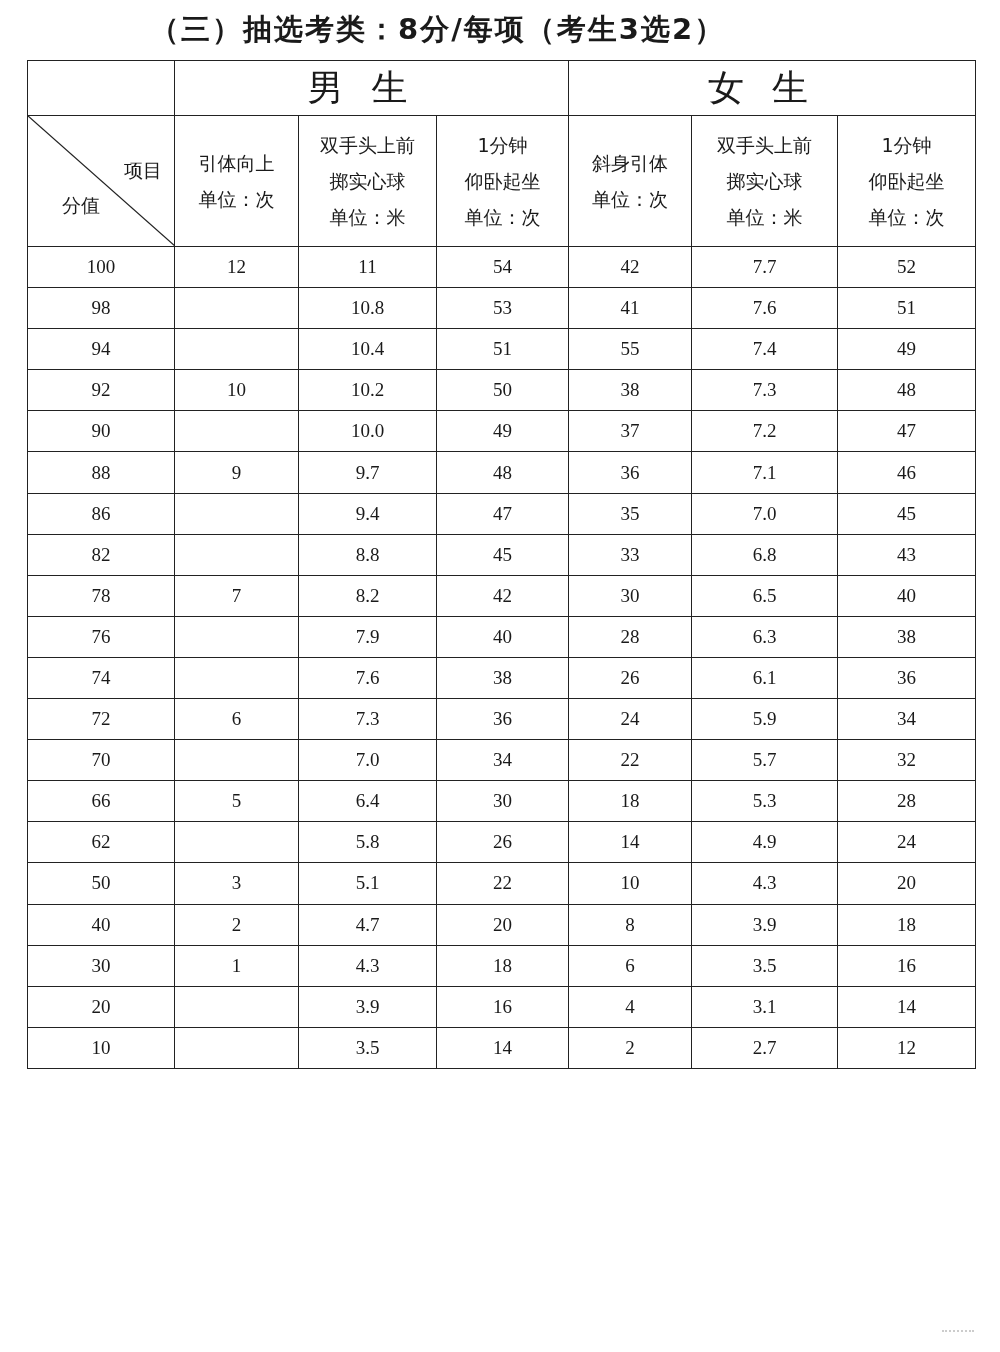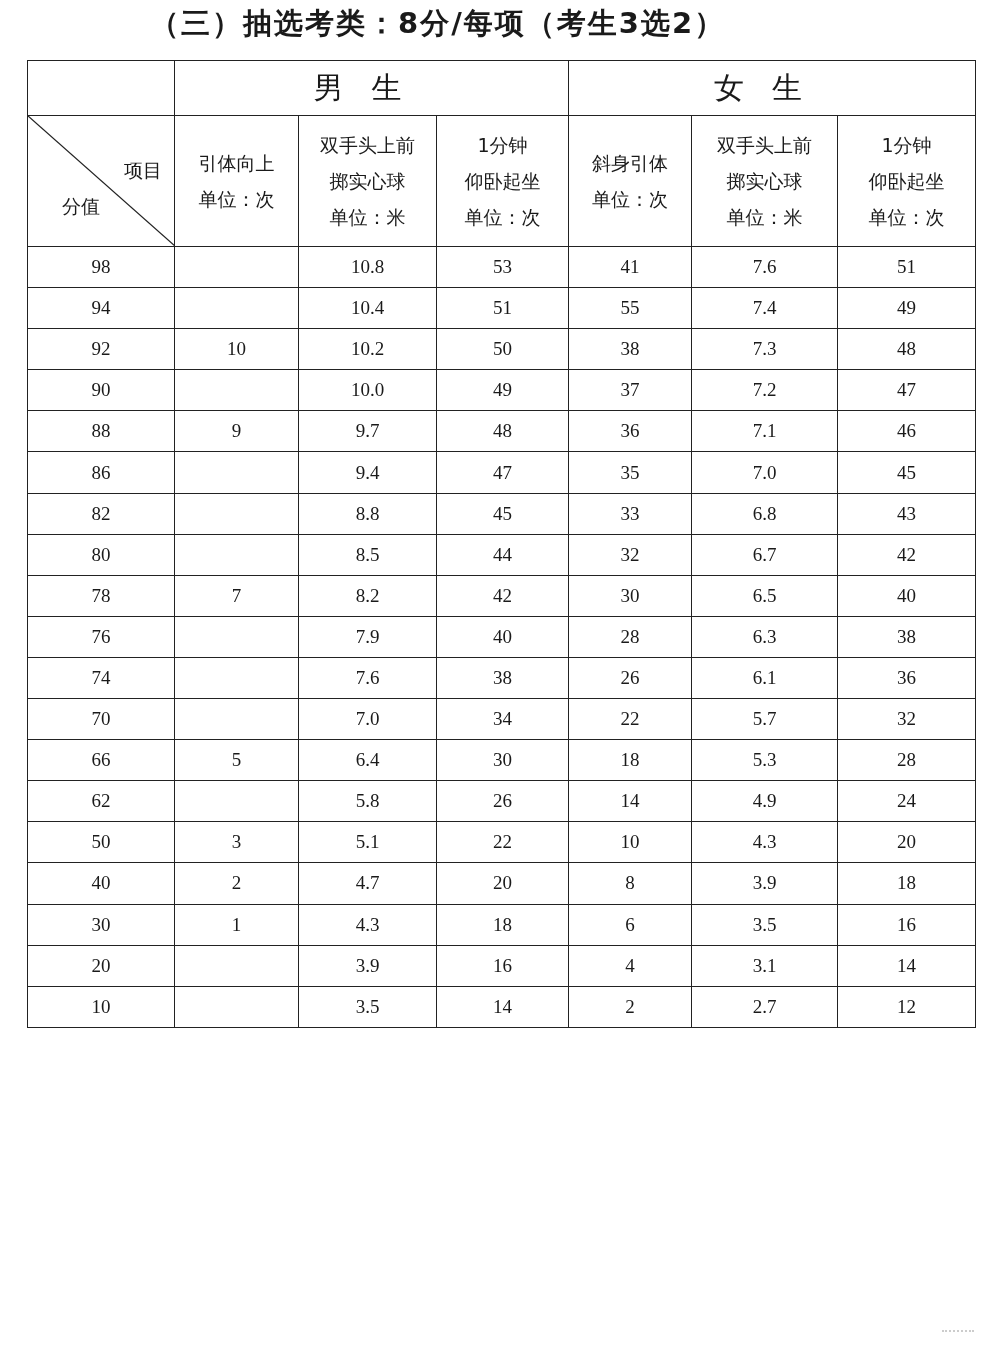--- a/index.html
+++ b/index.html
@@ -1,28 +1,28 @@
 <!DOCTYPE html>
 <html><head>
 <meta charset="utf-8">
 <style>
   html, body { margin:0; padding:0; background:#ffffff; }
   body { width:1000px; height:1352px; position:relative; overflow:hidden;
          font-family: "DejaVu Serif", "Liberation Serif", serif; color:#1a1a1a; }
-  .title { position:absolute; left:150px; top:4px; font-size:29px; font-weight:bold;
+  .title { position:absolute; left:150px; top:10px; font-size:29px; font-weight:bold;
            letter-spacing:2px; white-space:nowrap; font-family:"DejaVu Sans","Liberation Sans",sans-serif; }
   table { position:absolute; left:27px; top:60px; border-collapse:collapse; table-layout:fixed; }
   td { border:1.5px solid #222; text-align:center; vertical-align:middle; padding:0; }
-  .hdr1 td { height:54px; font-size:30px; letter-spacing:28px; font-family:Liberation Sans, sans-serif;text-align:center; }
+  .hdr1 td { height:54px; font-size:36px; letter-spacing:28px; font-family:Liberation Sans, sans-serif;text-align:center; }
   .hdr2 td { height:130px; font-size:19px; line-height:36px; font-family:"DejaVu Sans","Liberation Sans",sans-serif; }
   .data td { height:40.1px; font-size:19px; font-family:"Liberation Serif","DejaVu Serif",serif; }
   .diag { position:relative;text-align:center; }
   .diag svg { position:absolute; left:0; top:0; }
   .diag .xi { position:absolute; right:12px; top:36px; }
-  .diag .fz { position:absolute; left:34px; top:72px; }
+  .diag .fz { position:absolute; left:34px; top:72px;font-family:Liberation Serif, serif; }
   .ln { display:block; }
   .watermark { position:absolute; right:26px; bottom:20px; width:32px; height:6px; border-bottom:2px dotted #ccc; }
 </style>
 </head>
 <body>
 
 <div class="title">（三）抽选考类：8分/每项（考生3选2）</div>
 
 <table>
   <colgroup>
@@ -73,20 +73,29 @@
     </td>
     <td>
       <span class="ln">1分钟</span>
       <span class="ln">仰卧起坐</span>
       <span class="ln">单位：次</span>
     </td>
   </tr>
   </tbody>
     <tbody id="rows">
       <tr class="data">
+        <td>100</td>
+        <td>12</td>
+        <td>11</td>
+        <td>54</td>
+        <td>42</td>
+        <td>7.7</td>
+        <td>52</td>
+      </tr>
+      <tr class="data">
         <td>98</td>
         <td></td>
         <td>10.8</td>
         <td>53</td>
         <td>41</td>
         <td>7.6</td>
         <td>51</td>
       </tr>
       <tr class="data">
         <td>94</td>
@@ -136,29 +145,20 @@
       <tr class="data">
         <td>82</td>
         <td></td>
         <td>8.8</td>
         <td>45</td>
         <td>33</td>
         <td>6.8</td>
         <td>43</td>
       </tr>
       <tr class="data">
-        <td>80</td>
-        <td></td>
-        <td>8.5</td>
-        <td>44</td>
-        <td>32</td>
-        <td>6.7</td>
-        <td>42</td>
-      </tr>
-      <tr class="data">
         <td>78</td>
         <td>7</td>
         <td>8.2</td>
         <td>42</td>
         <td>30</td>
         <td>6.5</td>
         <td>40</td>
       </tr>
       <tr class="data">
         <td>76</td>
@@ -172,20 +172,29 @@
       <tr class="data">
         <td>74</td>
         <td></td>
         <td>7.6</td>
         <td>38</td>
         <td>26</td>
         <td>6.1</td>
         <td>36</td>
       </tr>
       <tr class="data">
+        <td>72</td>
+        <td>6</td>
+        <td>7.3</td>
+        <td>36</td>
+        <td>24</td>
+        <td>5.9</td>
+        <td>34</td>
+      </tr>
+      <tr class="data">
         <td>70</td>
         <td></td>
         <td>7.0</td>
         <td>34</td>
         <td>22</td>
         <td>5.7</td>
         <td>32</td>
       </tr>
       <tr class="data">
         <td>66</td>

